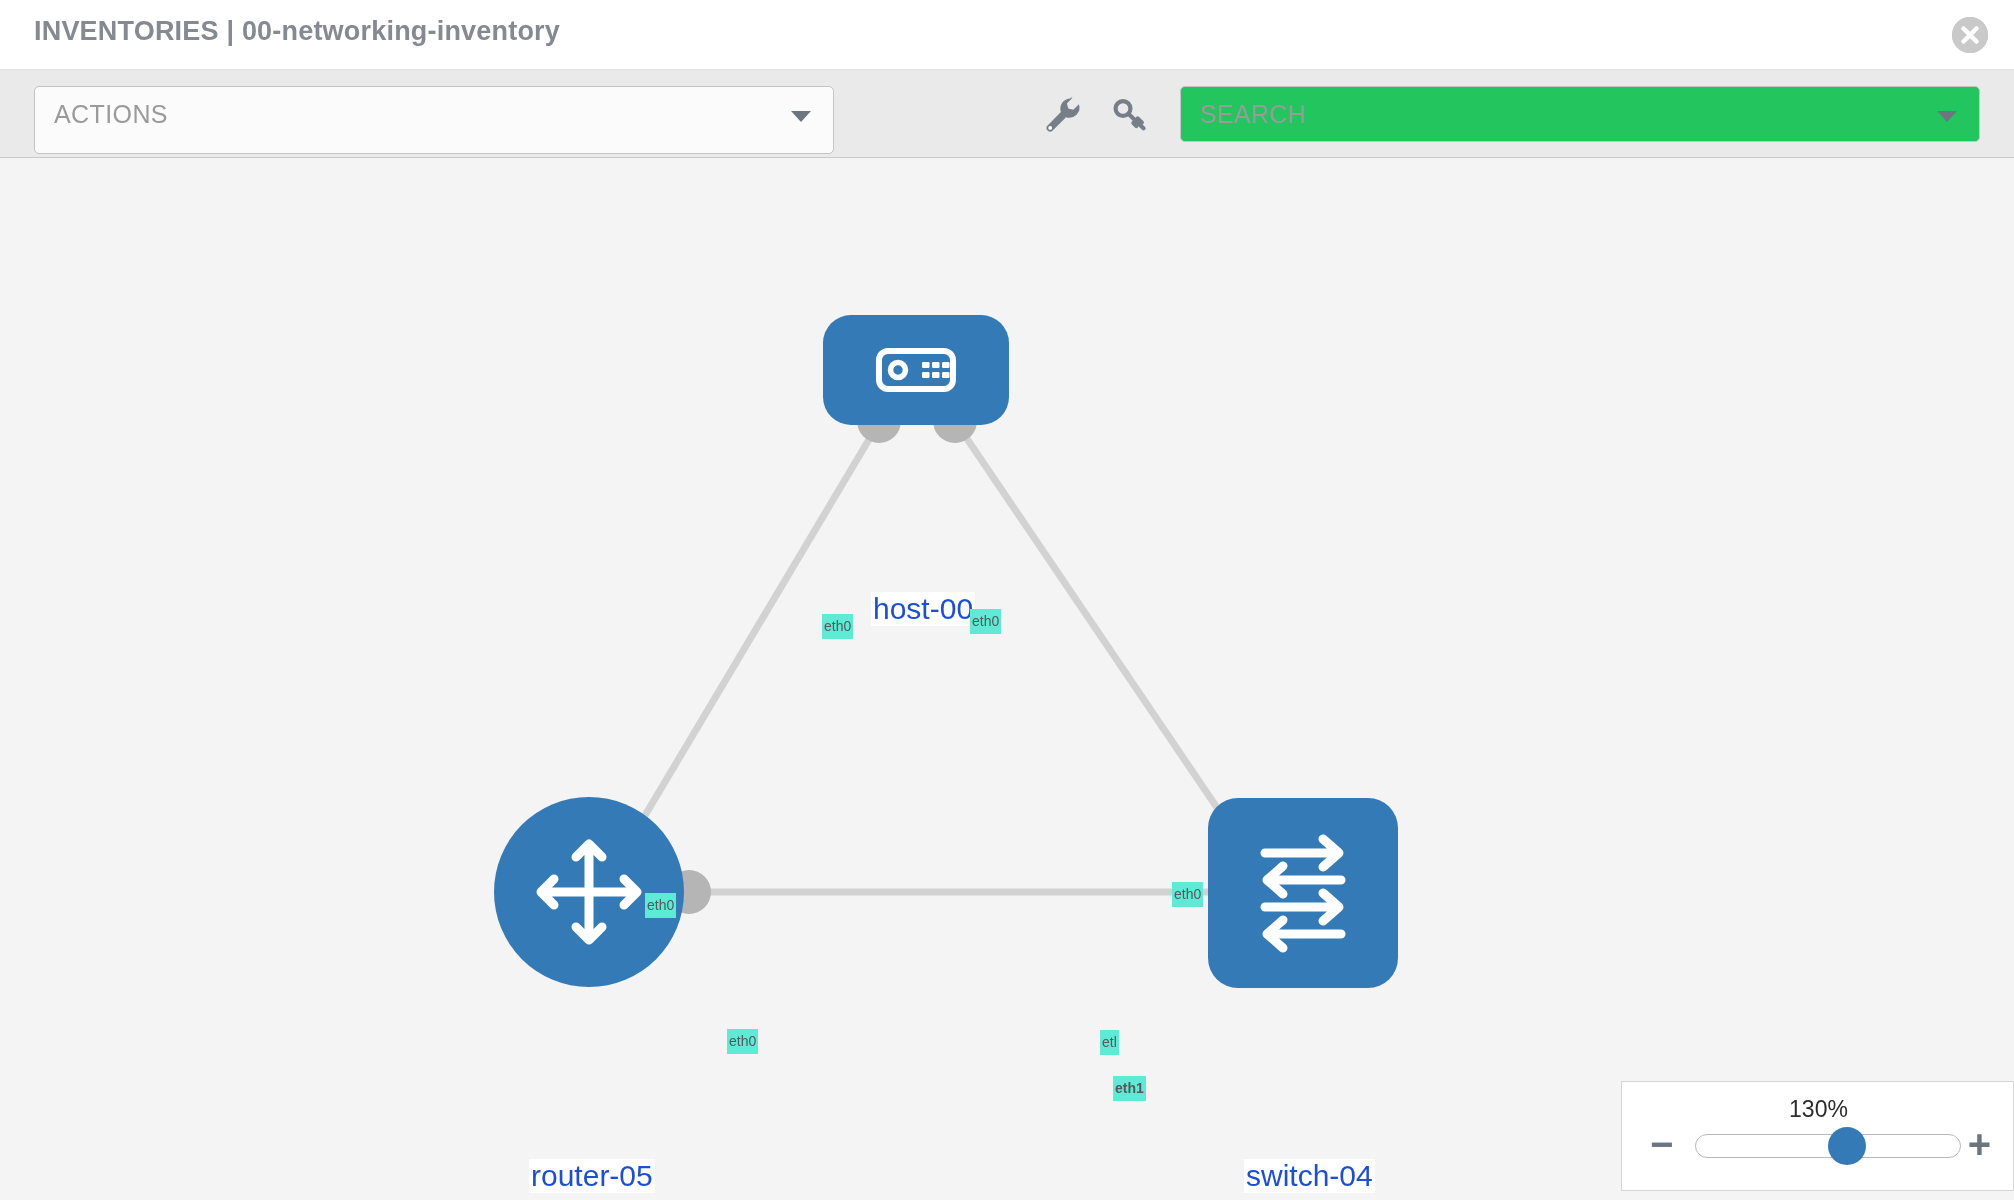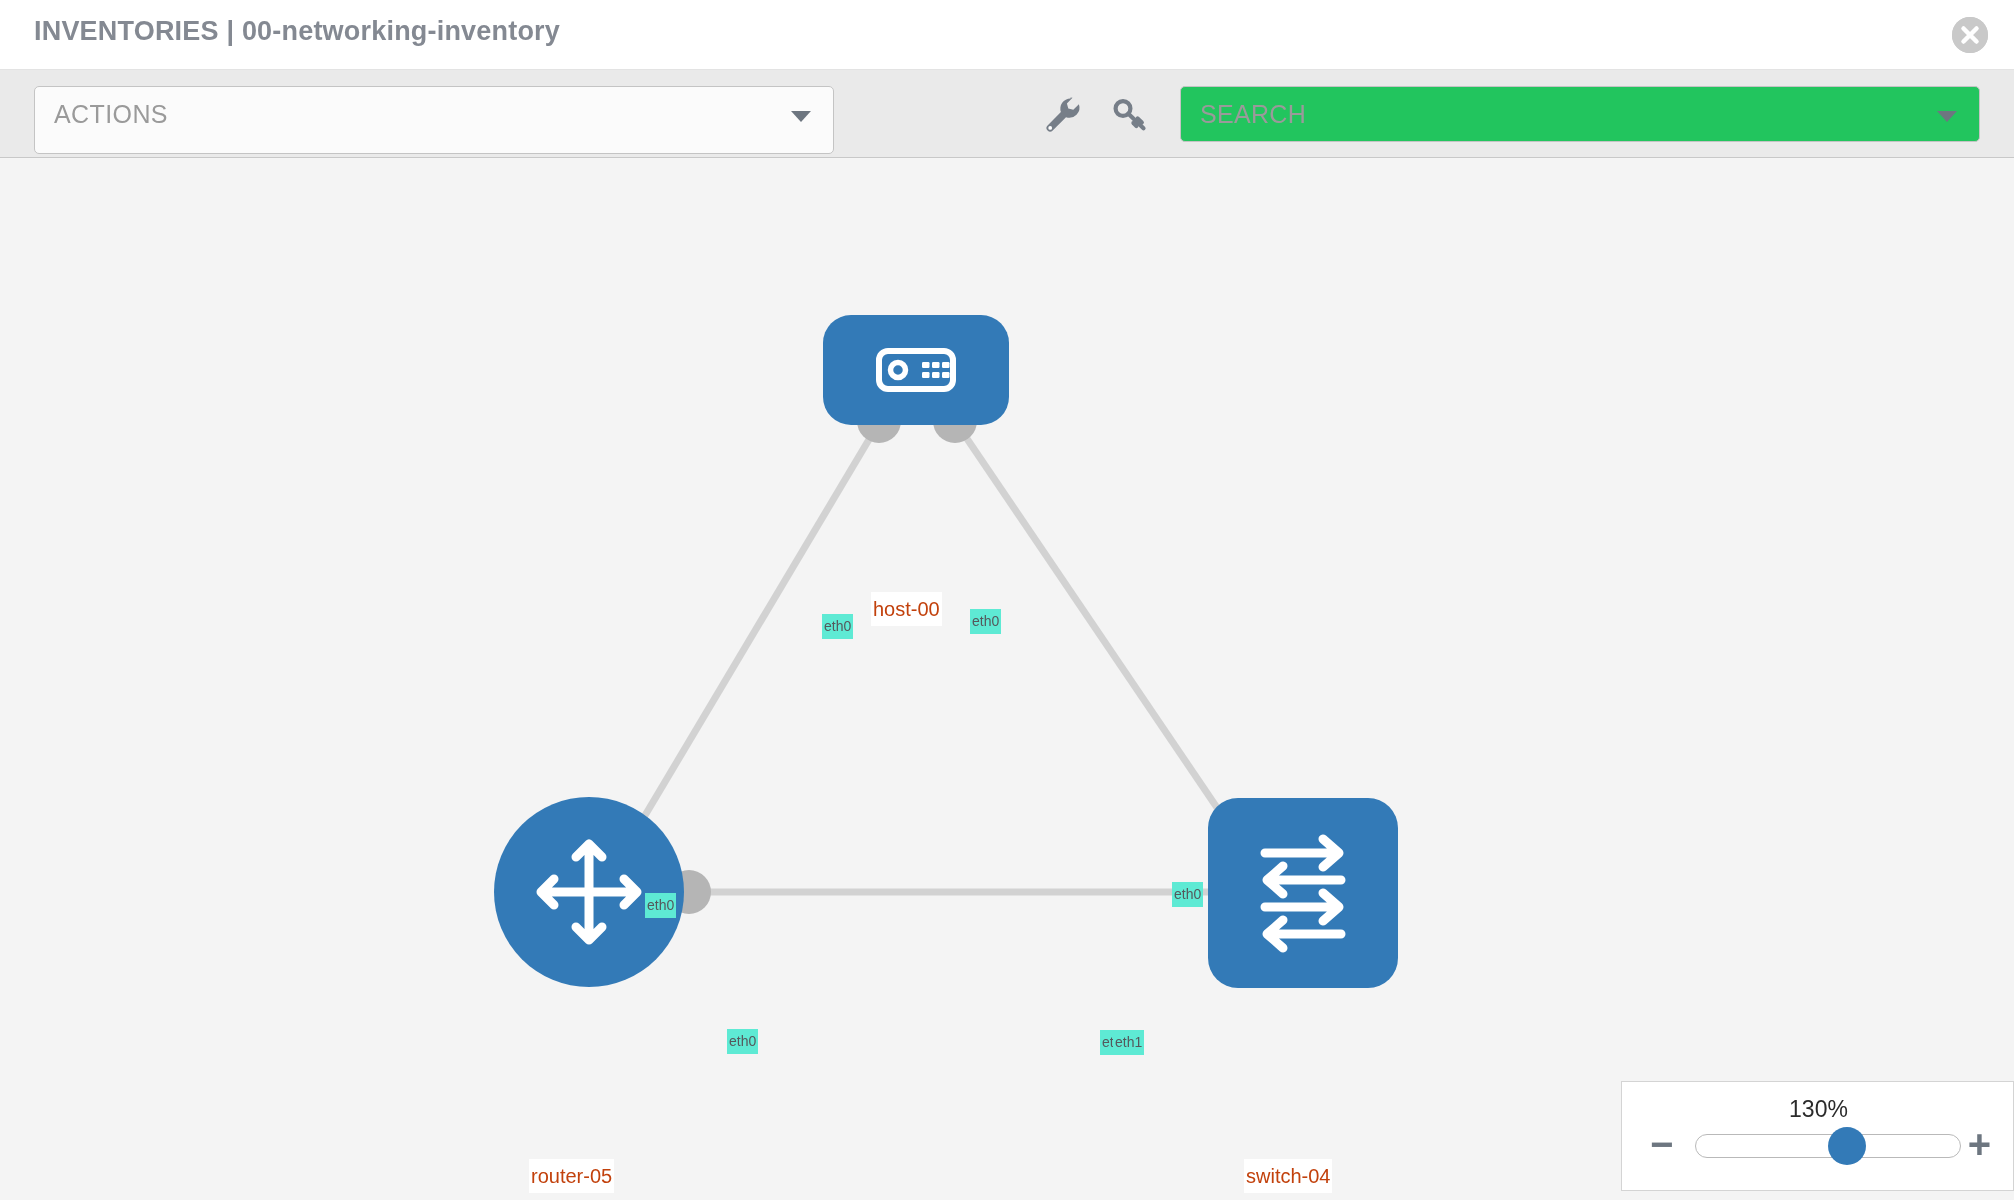--- a/index.html
+++ b/index.html
@@ -89,22 +89,22 @@
     position: absolute; left: 0; top: 159px;
     width: 2014px; height: 1041px;
     background: #f4f4f4;
     overflow: hidden;
   }
   #topology-svg { position: absolute; left: 0; top: 0; }
 
   .node-label {
     position: absolute;
     background: #ffffff;
-    color: #c2410c;
-    font-size: 20px;
+    color: #1d4ed8;
+    font-size: 30px;
     line-height: 34px;
     padding: 0 2px;
     white-space: nowrap;
   }
   .iface-label {
     position: absolute;
     background: #5eead4;
     color: #55585c;
     font-size: 14px;
     line-height: 25px;
@@ -261,21 +261,21 @@
     <div class="node-label" style="left:871px; top:433px;">host-00</div>
     <div class="node-label" style="left:529px; top:1000px;">router-05</div>
     <div class="node-label" style="left:1244px; top:1000px;">switch-04</div>
 
     <div class="iface-label" style="left:822px; top:455px;">eth0</div>
     <div class="iface-label" style="left:970px; top:450px;">eth0</div>
     <div class="iface-label" style="left:645px; top:734px;">eth0</div>
     <div class="iface-label" style="left:1172px; top:723px;">eth0</div>
     <div class="iface-label" style="left:727px; top:870px;">eth0</div>
     <div class="iface-label" style="left:1100px; top:871px;">etl</div>
-    <div class="iface-label" style="left:1113px; top:871px;">eth1</div>
+    <div class="iface-label" style="left:1113px; top:917px;font-weight:bold;">eth1</div>
 
     <div class="zoom-panel" style="left:1621px; top:922px;">
       <div class="zoom-value">130%</div>
       <div class="zoom-minus">−</div>
       <div class="zoom-track">
         <div class="zoom-thumb" id="zoom-thumb" style="left: 132.24px;"></div>
       </div>
       <div class="zoom-plus">+</div>
     </div>
 

